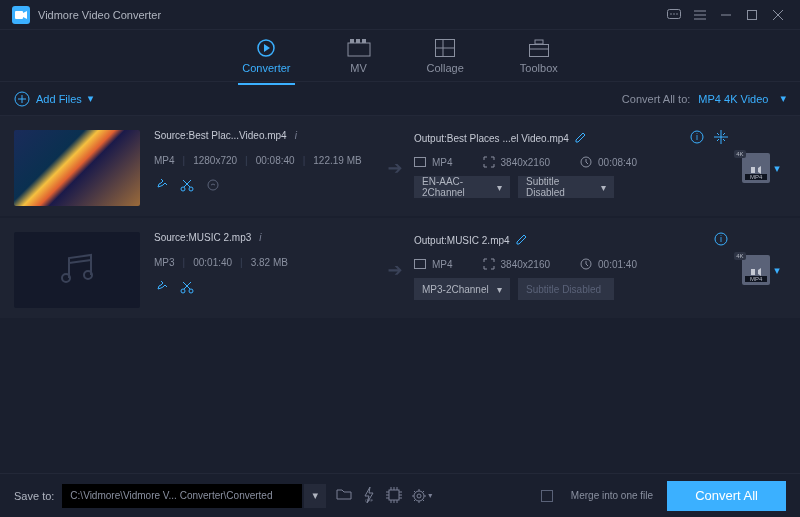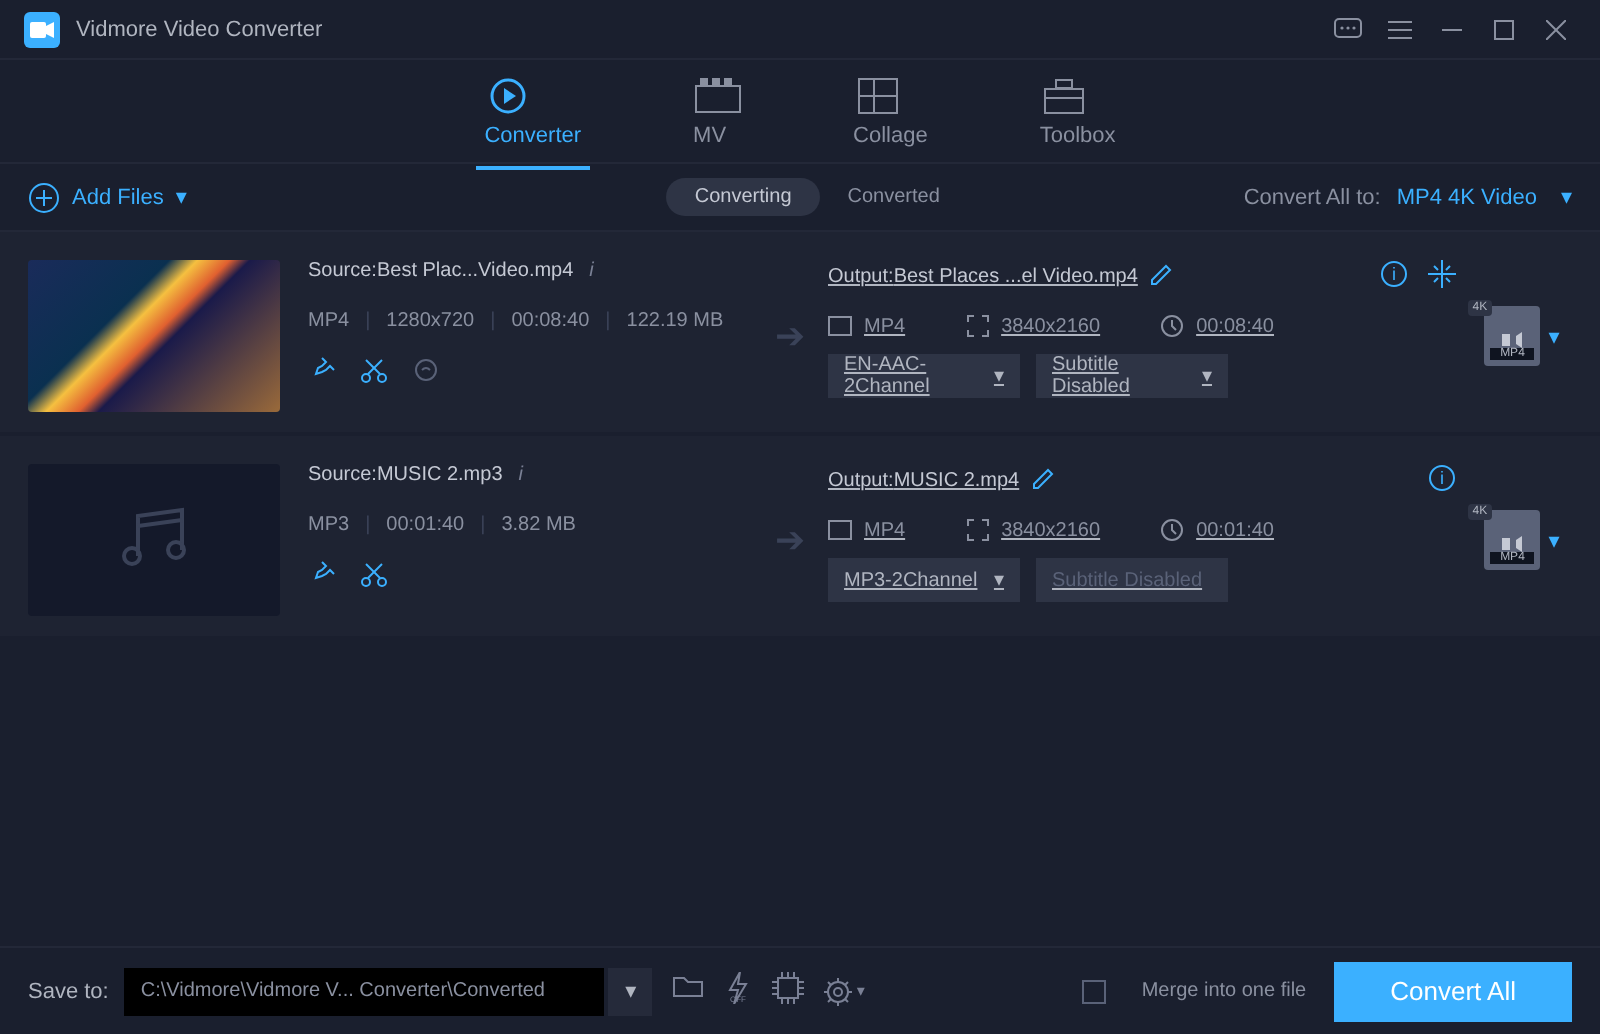--- a/index.html
+++ b/index.html
@@ -35,21 +35,21 @@
     }
     .nav {
       height: 52px;
       display: flex;
       justify-content: center;
       align-items: center;
       gap: 56px;
       border-bottom: 1px solid #232838;
     }
     .nav-item {
-      display: flex; flex-direction: column; align-items: flex-start;
+      display: flex; flex-direction: column; align-items: center;
       gap: 4px; color: #8a90a0; cursor: pointer;
       position: relative;
     }
     .nav-item.active { color: #3bb0ff; }
     .nav-item.active::after {
       content: ""; position: absolute; bottom: -11px; left: -4px; right: -4px;
       height: 2px; background: #3bb0ff;
     }
     .nav-icon { width: 24px; height: 20px; display: flex; align-items: center; justify-content: center; }
     .toolbar {
@@ -104,21 +104,20 @@
     .info-icon { font-style: italic; margin-left: 8px; color: #7a8095; cursor:pointer; }
     .meta-row { color: #8a90a0; display: flex; gap: 8px; margin-bottom: 12px; }
     .meta-row span + span::before { content: "|"; margin-right: 8px; color: #3a4258; }
     .tool-row { display: flex; gap: 12px; color: #3bb0ff; }
     .tool-row .dim { color: #5a6278; }
     .arrow { width: 30px; display:flex; align-items:center; justify-content:center; color: #3a4258; font-size: 18px; }
     .output-col {
       flex: 1; margin-left: 4px;
       display: flex; flex-direction: column;
       font-size: 10px;
-      text-decoration: underline;
     }
     .out-title { color: #c5c9d4; display:flex; align-items:center; margin-bottom: 10px; }
     .out-title .edit { color: #3bb0ff; margin-left: 6px; cursor:pointer;}
     .out-actions { margin-left: auto; display:flex; gap: 10px; }
     .out-meta { display:flex; align-items:center; gap: 30px; margin-bottom:8px; color: #8a90a0; }
     .out-meta .mi { display:flex; align-items:center; gap: 6px; }
     .selects { display:flex; gap: 8px; }
     .sel {
       background: #2e3445; padding: 4px 8px; height: 22px; width: 96px;
       display: flex; align-items: center; justify-content: space-between;
@@ -252,24 +251,20 @@
 
 <div class="toolbar">
   <div class="add-btn">
     <svg width="16" height="16" viewBox="0 0 16 16">
         <circle cx="8" cy="8" r="7" stroke="#3bb0ff" fill="none"></circle>
         <line x1="8" y1="4" x2="8" y2="12" stroke="#3bb0ff"></line>
         <line x1="4" y1="8" x2="12" y2="8" stroke="#3bb0ff"></line>
       </svg>
     <span>Add Files</span>
     <span style="color:#3bb0ff">▾</span>
-  </div>
-  <div class="tabs">
-    <div class="tab active">Converting</div>
-    <div class="tab">Converted</div>
   </div>
   <div class="toolbar-spacer"></div>
   <div class="convert-all-row">
     <span>Convert All to:</span>
     <div class="format-select">
       <span>MP4 4K Video</span>
       <span>▾</span>
     </div>
   </div>
 </div>

